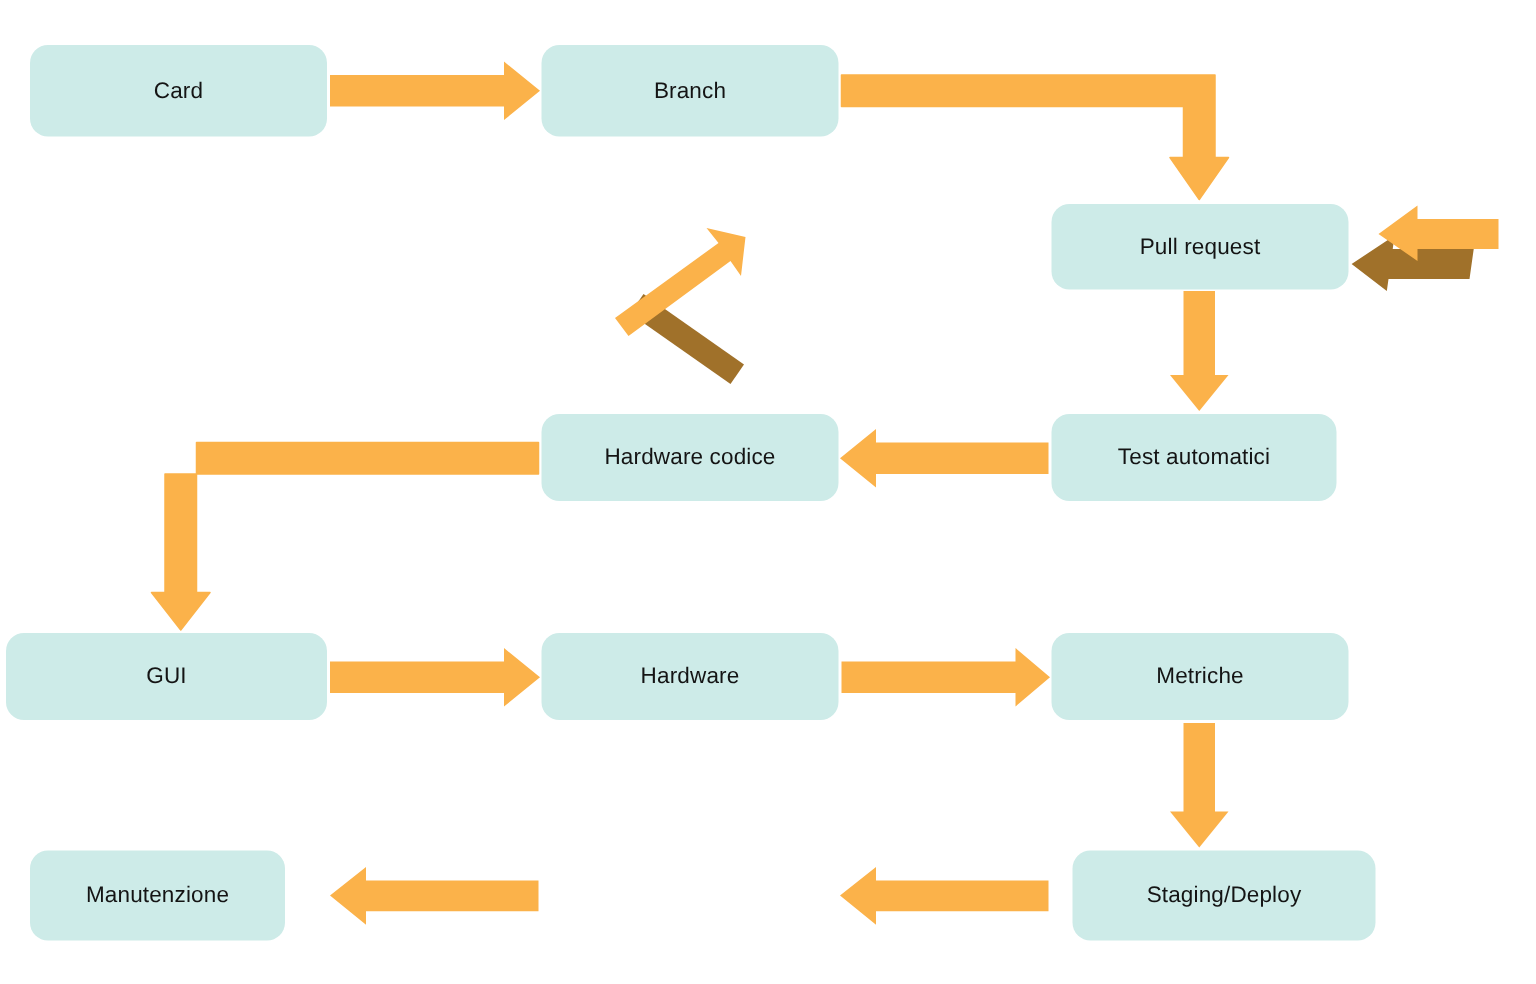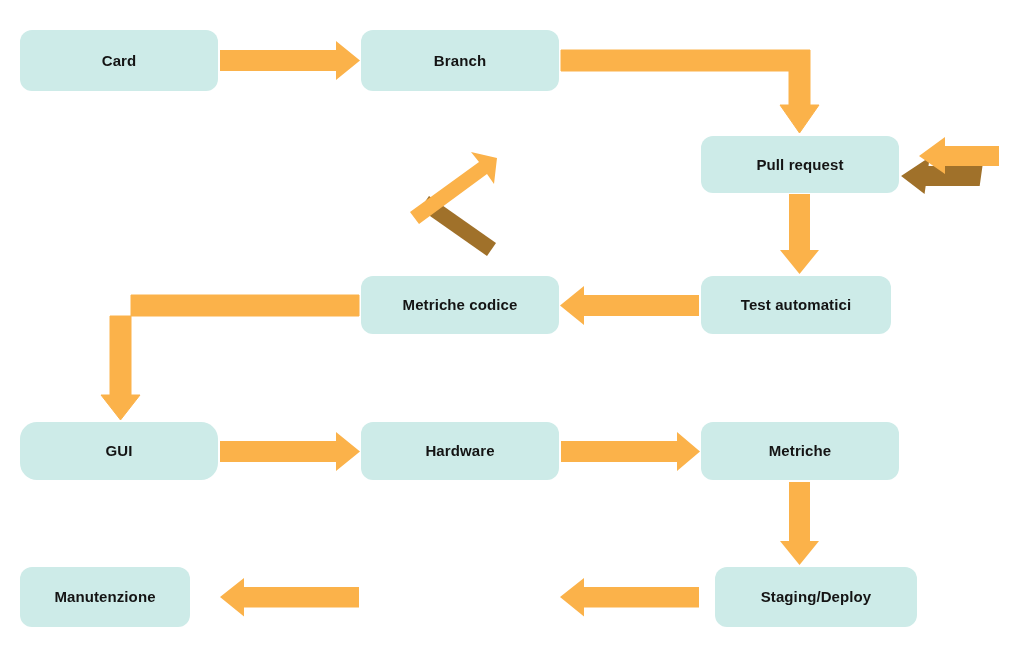--- a/index.html
+++ b/index.html
@@ -21,21 +21,21 @@
   .node {
     position: absolute;
     background: #cdebe8;
     border-radius: 12px;
     display: flex;
     align-items: center;
     justify-content: center;
     box-sizing: border-box;
     color: #141414;
     font-size: 15px;
-    font-weight: 700;
+    font-weight: 400;
     letter-spacing: 0.1px;
     text-align: center;
     line-height: 1.2;
     padding: 4px 8px;
   }
   .edge-layer {
     position: absolute;
     left: 0;
     top: 0;
     width: 1024px;
@@ -111,24 +111,24 @@
 
   <div class="node" style="left:701px; top:136px; width:198px; height:57px;">
     <span>Pull request</span>
   </div>
 
   <div class="node" style="left:701px; top:276px; width:190px; height:58px;">
     <span>Test automatici</span>
   </div>
 
   <div class="node" style="left:361px; top:276px; width:198px; height:58px;">
-    <span>Metriche codice</span>
+    <span>Hardware codice</span>
   </div>
 
-  <div class="node" style="left:20px;  top:422px; width:198px; height:58px;border-radius:17px;">
+  <div class="node" style="left:4px;  top:422px; width:214px; height:58px;">
     <span>GUI</span>
   </div>
 
   <div class="node" style="left:361px; top:422px; width:198px; height:58px;">
     <span>Hardware</span>
   </div>
 
   <div class="node" style="left:701px; top:422px; width:198px; height:58px;">
     <span>Metriche</span>
   </div>

